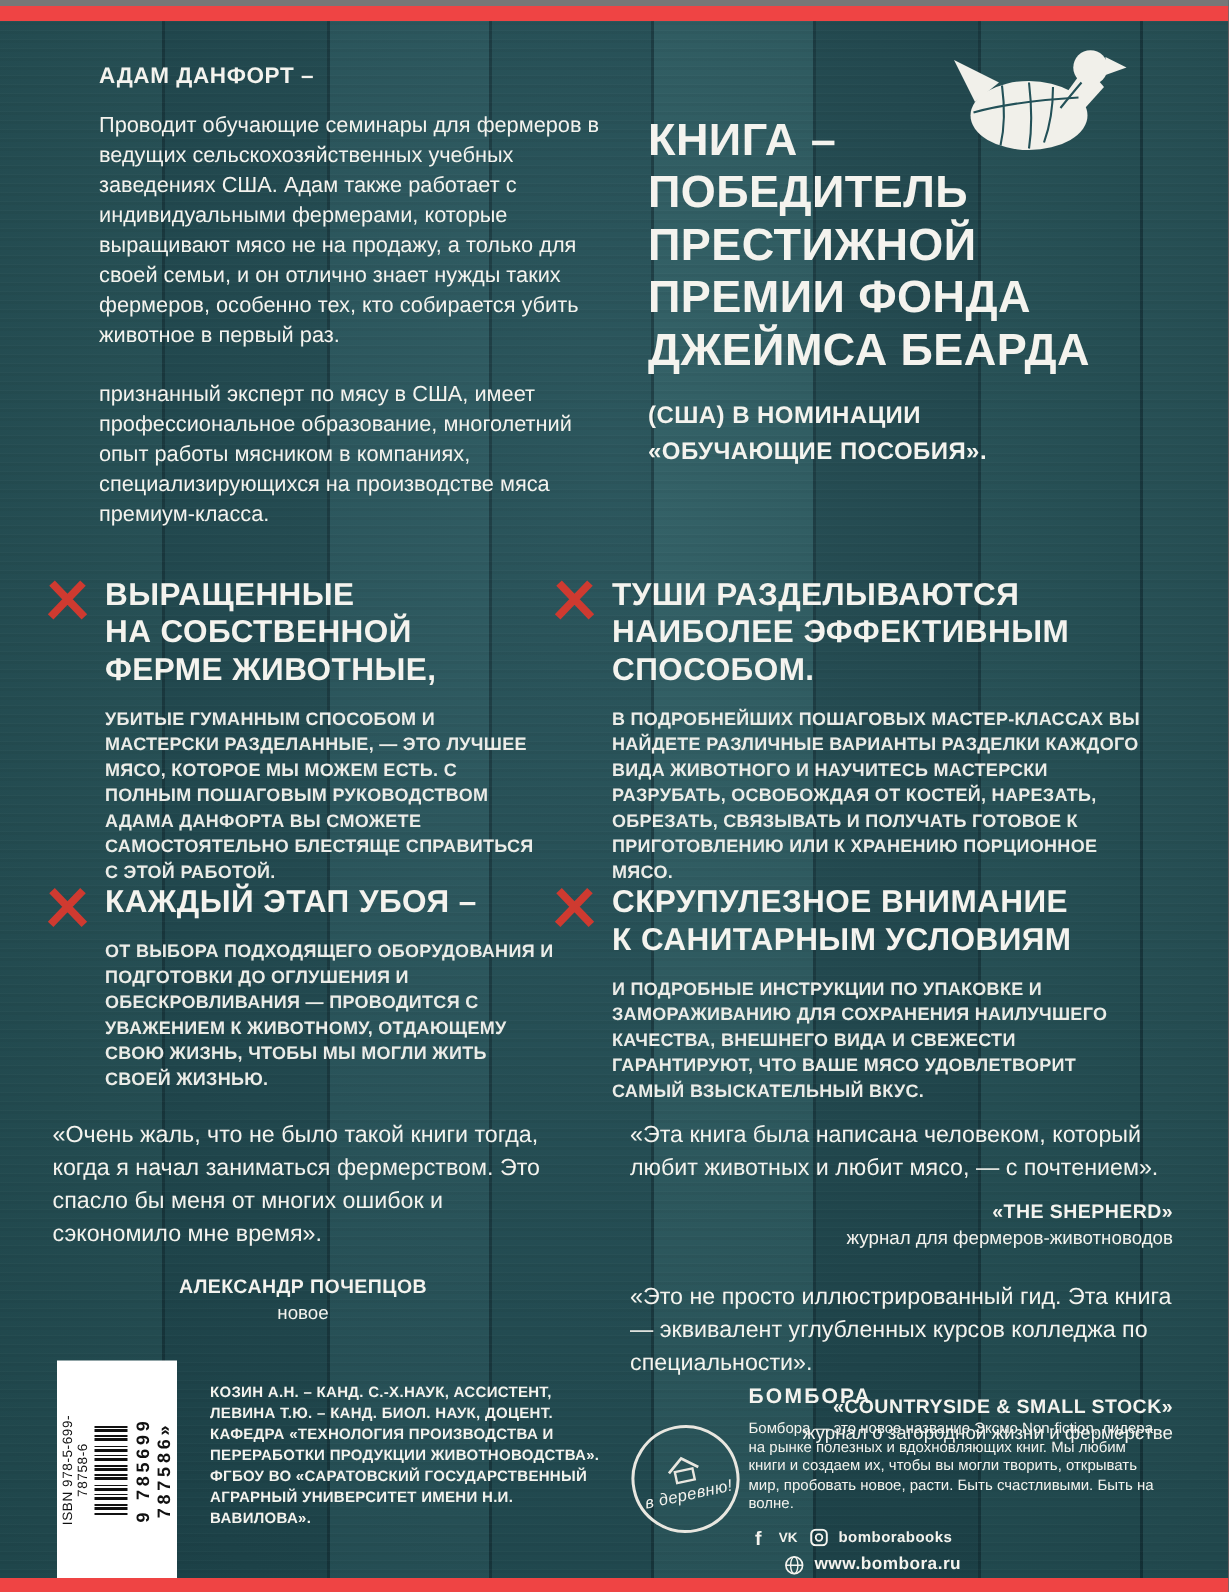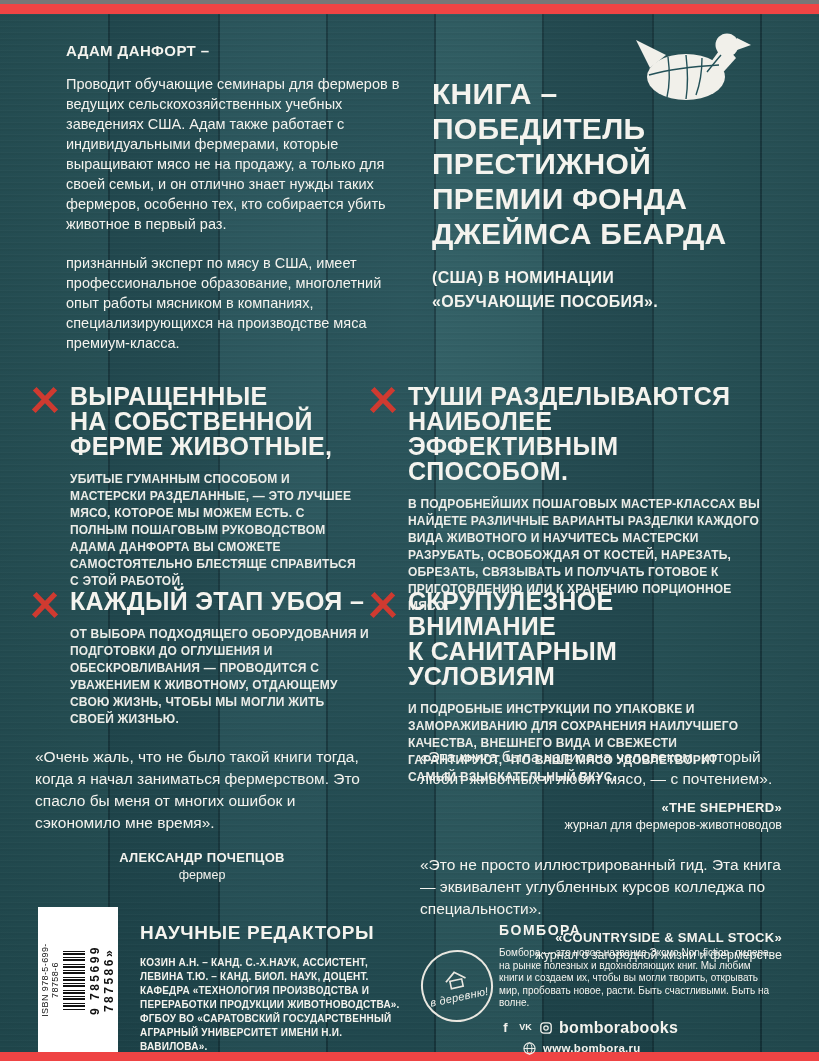--- a/index.html
+++ b/index.html
@@ -38,21 +38,21 @@
   .award-sub{font-size:16px;line-height:24px;font-weight:bold;margin-top:15px;letter-spacing:.3px;}
   .duck{left:634px;top:20px;width:118px;height:88px;}
 
   
   .feature{display:flex;gap:10px;align-items:flex-start;}
   .f1{left:30px;top:380px;width:332px;}
   .f2{left:368px;top:380px;width:394px;}
   .f3{left:30px;top:585px;width:332px;}
   .f4{left:368px;top:585px;width:394px;}
   .xicon{flex:0 0 30px;width:30px;height:30px;margin-top:1px;}
-  .feature-heading{font-size:25px;line-height:25px;font-weight:bold;letter-spacing:.3px;margin:0;}
+  .feature-heading{font-size:21px;line-height:25px;font-weight:bold;letter-spacing:.3px;margin:0;}
   .feature-body{font-size:12px;line-height:17px;font-weight:bold;letter-spacing:.2px;margin-top:12px;opacity:.96;}
 
   
   .quote-left{left:35px;top:742px;width:334px;}
   .quote-right{left:420px;top:742px;width:362px;}
   .quote-text{font-size:15.5px;line-height:22px;margin:0;}
   .attr-center{text-align:center;margin-top:16px;}
   .attr-right{text-align:right;margin-top:10px;}
   .attr-source{font-size:13px;font-weight:bold;letter-spacing:.3px;}
   .attr-role{font-size:12.5px;margin-top:3px;}
@@ -74,21 +74,21 @@
   .stamp{left:421px;top:946px;width:68px;height:68px;border:2px solid #e9e7e0;border-radius:50%;
     transform:rotate(-12deg);display:flex;flex-direction:column;align-items:center;justify-content:center;gap:2px;}
   .stamp-label{font-size:11px;font-style:italic;letter-spacing:.3px;}
 
   
   .publisher{left:499px;top:918px;width:276px;}
   .publisher-name{font-size:14px;font-weight:bold;letter-spacing:1.5px;margin:0 0 9px 0;}
   .publisher-desc{font-size:10px;line-height:12.5px;}
   .social-row{display:flex;align-items:center;gap:7px;margin-top:9px;}
   .social-ico{display:inline-flex;align-items:center;justify-content:center;width:13px;height:13px;}
-  .social-label{font-size:16px;font-weight:bold;letter-spacing:.3px;}
+  .social-label{font-size:10px;font-weight:bold;letter-spacing:.3px;}
   .web-row{display:flex;align-items:center;gap:7px;margin-top:5px;padding-left:24px;}
   .web-label{font-size:11.5px;font-weight:bold;letter-spacing:.3px;}
   .fb-glyph{font-size:13px;font-weight:bold;line-height:1;}
   .vk-glyph{font-size:9px;font-weight:bold;line-height:1;letter-spacing:0;}
 </style>
 </head>
 <body>
 
 <div class="page">
   <div class="wood"></div>
@@ -168,21 +168,21 @@
       <h3 class="feature-heading pre">СКРУПУЛЕЗНОЕ ВНИМАНИЕ
 К САНИТАРНЫМ УСЛОВИЯМ</h3>
       <div class="feature-body" style="width:352px">И ПОДРОБНЫЕ ИНСТРУКЦИИ ПО УПАКОВКЕ И ЗАМОРАЖИВАНИЮ ДЛЯ СОХРАНЕНИЯ НАИЛУЧШЕГО КАЧЕСТВА, ВНЕШНЕГО ВИДА И СВЕЖЕСТИ ГАРАНТИРУЮТ, ЧТО ВАШЕ МЯСО УДОВЛЕТВОРИТ САМЫЙ ВЗЫСКАТЕЛЬНЫЙ ВКУС.</div>
     </div>
   </div>
 
   <div class="abs quote-left">
     <p class="quote-text">«Очень жаль, что не было такой книги тогда, когда я начал заниматься фермерством. Это спасло бы меня от многих ошибок и сэкономило мне время».</p>
     <div class="attr-center">
       <div class="attr-source">АЛЕКСАНДР ПОЧЕПЦОВ</div>
-      <div class="attr-role">фермер</div>
+      <div class="attr-role">новое</div>
     </div>
   </div>
 
   <div class="abs quote-right">
     <p class="quote-text">«Эта книга была написана человеком, который любит животных и любит мясо, — с почтением».</p>
     <div class="attr-right">
       <div class="attr-source">«THE SHEPHERD»</div>
       <div class="attr-role">журнал для фермеров-животноводов</div>
     </div>
     <p class="quote-text quote-gap">«Это не просто иллюстрированный гид. Эта книга — эквивалент углубленных курсов колледжа по специальности».</p>
@@ -194,21 +194,20 @@
 
   <div class="abs barcode-box">
     <div class="barcode-rot">
       <div class="isbn-label">ISBN 978-5-699-78758-6</div>
       <div class="bars"></div>
       <div class="isbn-digits">9 785699 787586»</div>
     </div>
   </div>
 
   <div class="abs editors">
-    <h3 class="editors-heading">НАУЧНЫЕ РЕДАКТОРЫ</h3>
     <div class="editors-body">КОЗИН А.Н. – КАНД. С.-Х.НАУК, АССИСТЕНТ, ЛЕВИНА Т.Ю. – КАНД. БИОЛ. НАУК, ДОЦЕНТ. КАФЕДРА «ТЕХНОЛОГИЯ ПРОИЗВОДСТВА И ПЕРЕРАБОТКИ ПРОДУКЦИИ ЖИВОТНОВОДСТВА». ФГБОУ ВО «САРАТОВСКИЙ ГОСУДАРСТВЕННЫЙ АГРАРНЫЙ УНИВЕРСИТЕТ ИМЕНИ Н.И. ВАВИЛОВА».</div>
   </div>
 
   <div class="abs stamp">
     <svg width="24" height="19" viewBox="0 0 24 19">
       <path d="M2 10 L12 2 L22 10" fill="none" stroke="#e9e7e0" stroke-width="1.8"></path>
       <rect x="6" y="10" width="12" height="7.5" fill="none" stroke="#e9e7e0" stroke-width="1.6"></rect>
     </svg>
     <div class="stamp-label">в деревню!</div>
   </div>

